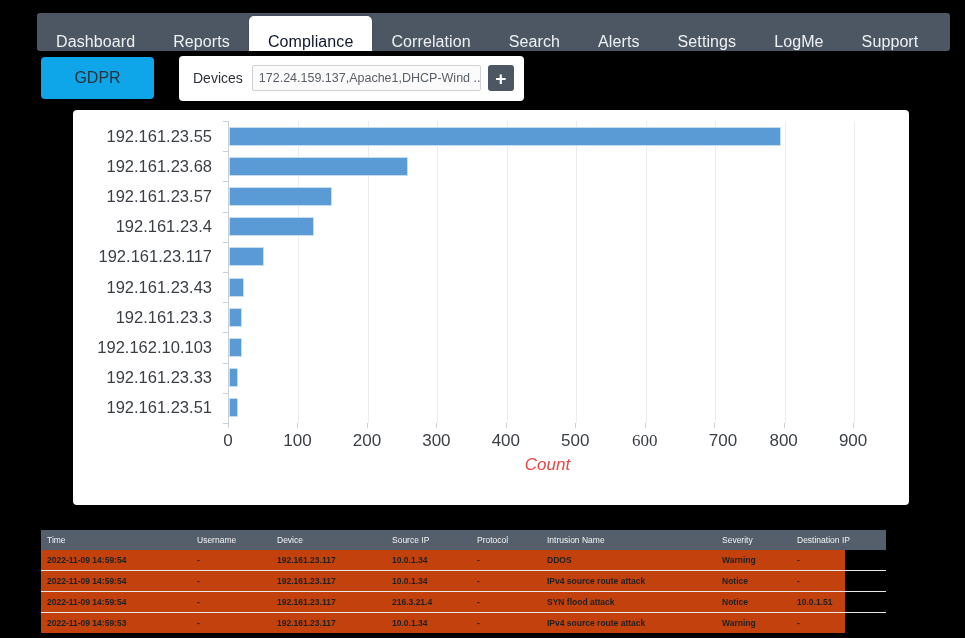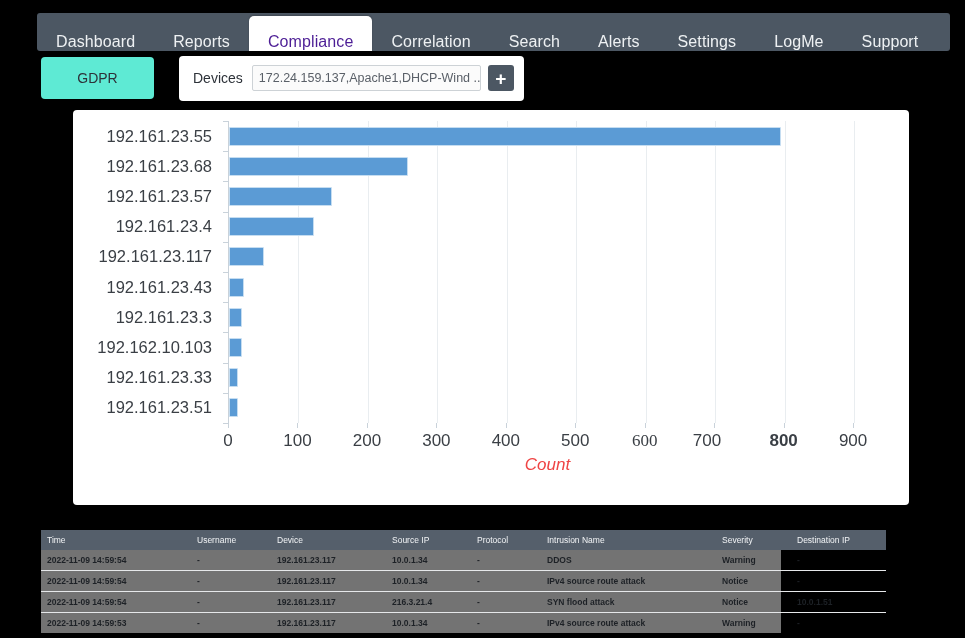--- a/index.html
+++ b/index.html
@@ -35,44 +35,44 @@
     justify-content: center;
     padding: 0 19px;
     color: #eef1f3;
     font-size: 16px;
     letter-spacing: 0.1px;
     white-space: nowrap;
     cursor: pointer;
   }
   .nav-item.active {
     background: #ffffff;
-    color: #4c1d95;
+    color: #0f172a;
     border-radius: 5px 5px 0 0;
     margin-top: 3px;
     box-shadow: 0 -1px 2px rgba(0,0,0,0.18);
   }
 
   
   .subbar {
     position: absolute;
     left: 41px;
     top: 57px;
     height: 42px;
     display: flex;
     align-items: center;
   }
   .gdpr-tab {
     width: 113px;
     height: 42px;
-    background: #5eead4;
+    background: #0ea5e9;
     border-radius: 4px;
     display: flex;
     align-items: center;
     justify-content: center;
-    font-size: 14px;
+    font-size: 16px;
     color: #2d3239;
     box-shadow: 0 1px 3px rgba(0,0,0,0.35);
     cursor: pointer;
   }
   .devices-group {
     margin-left: 25px;
     height: 45px;
     background: #ffffff;
     border-radius: 4px;
     display: flex;
@@ -245,22 +245,22 @@
     font-size: 17px;
     color: #ef4444;
     font-style: italic;
   }
 
   
   .table-panel {
     position: absolute;
     left: 41px;
     top: 530px;
-    width: 740px;
-    background: #737373;
+    width: 804px;
+    background: #c2410c;
     box-shadow: 0 1px 3px rgba(0,0,0,0.3);
   }
   table.log-table {
     width: 100%;
     border-collapse: collapse;
     table-layout: fixed;
   }
   table.log-table thead th {
     background: #555f6b;
     color: #f2f4f6;
@@ -420,23 +420,23 @@
         <div class="xtick-label" style="left: 138.913px;">200</div>
         <div class="xtick" style="left: 208.37px;"></div>
         <div class="xtick-label" style="left: 208.37px;">300</div>
         <div class="xtick" style="left: 277.826px;"></div>
         <div class="xtick-label" style="left: 277.826px;">400</div>
         <div class="xtick" style="left: 347.283px;"></div>
         <div class="xtick-label" style="left: 347.283px;">500</div>
         <div class="xtick" style="left: 416.739px;"></div>
         <div class="xtick-label" style="left: 416.739px; font-family: Liberation Serif, serif;">600</div>
         <div class="xtick" style="left: 486.196px;"></div>
-        <div class="xtick-label" style="left: 479px;">700</div>
+        <div class="xtick-label" style="left: 495px;">700</div>
         <div class="xtick" style="left: 555.652px;"></div>
-        <div class="xtick-label" style="left: 555.652px; font-weight: bold;">800</div>
+        <div class="xtick-label" style="left: 555.652px;">800</div>
         <div class="xtick" style="left: 625.109px;"></div>
         <div class="xtick-label" style="left: 625.109px;">900</div>
       </div>
     <div class="xaxis-title">Count</div>
   </div>
 </div>
 
 <div class="table-panel">
   <table class="log-table">
     <colgroup>

